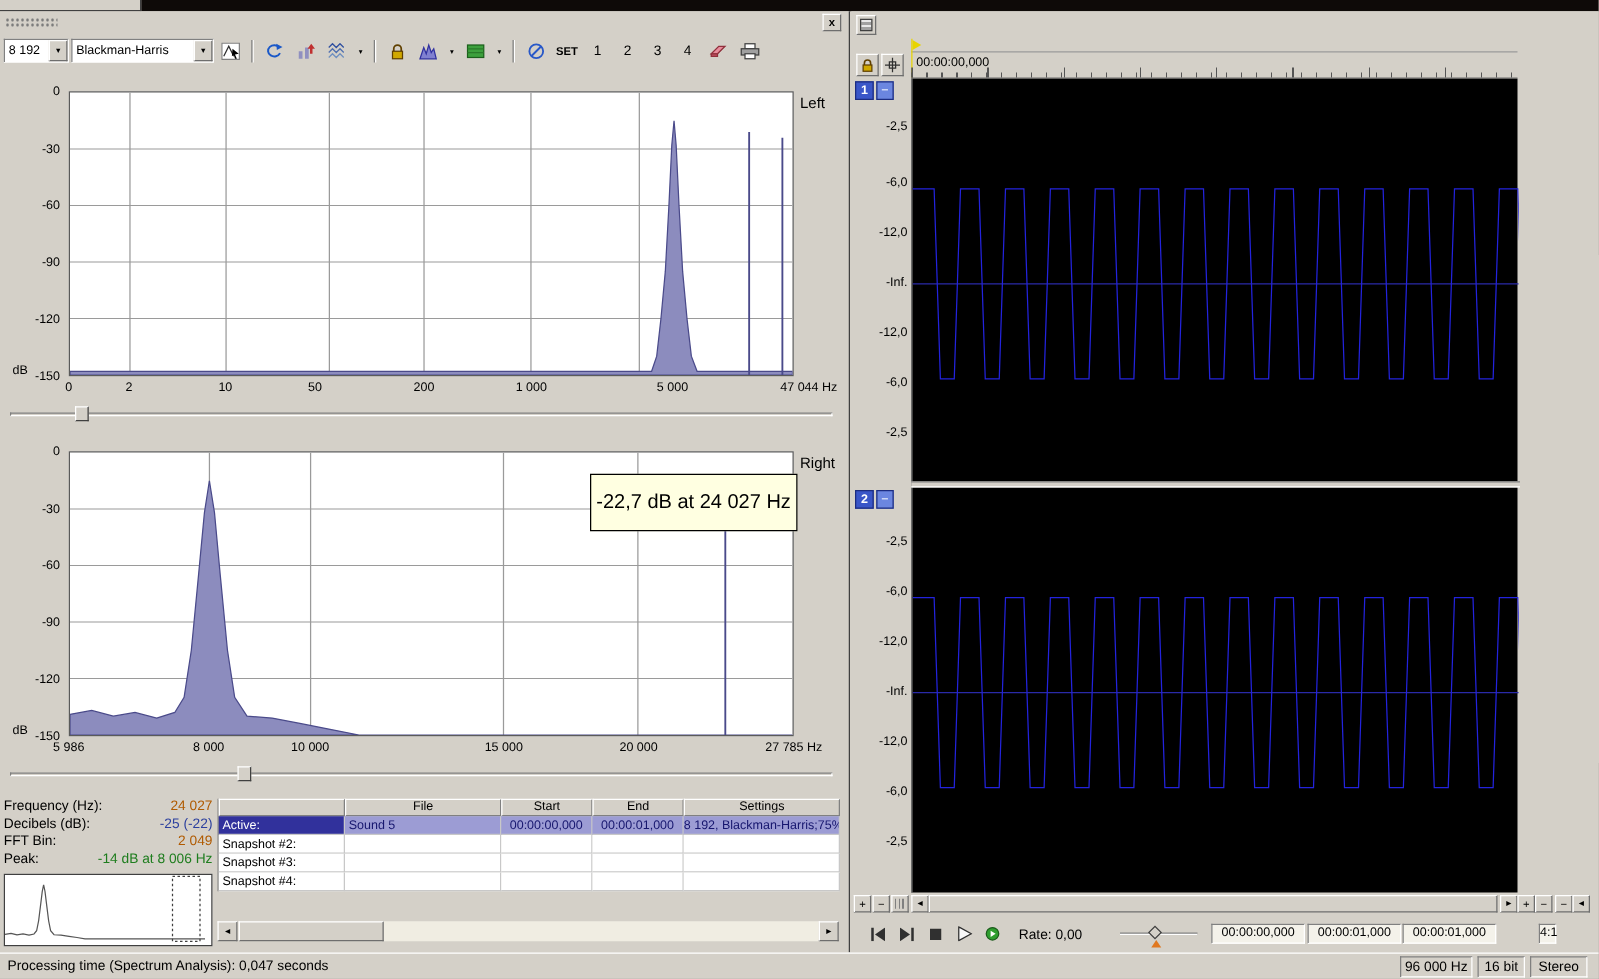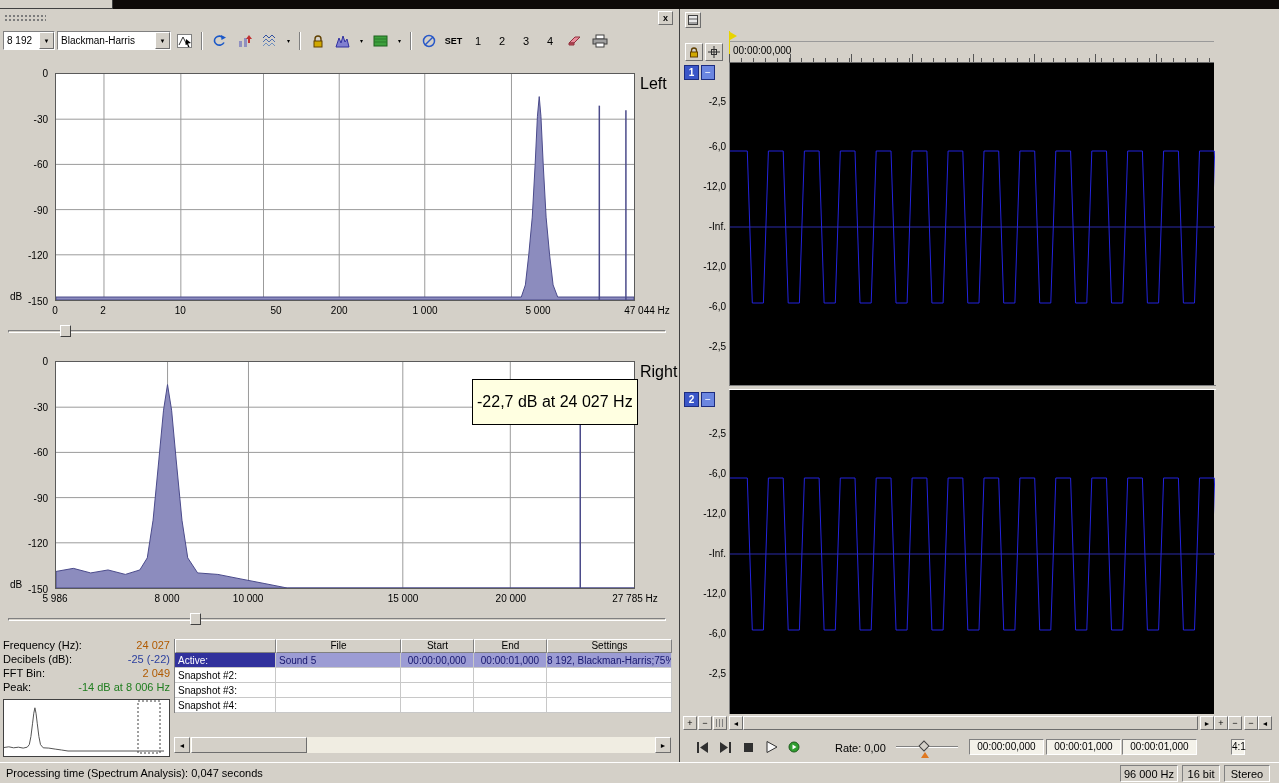--- a/index.html
+++ b/index.html
@@ -44,21 +44,21 @@
   #chart-0 { top:56px; } #chart-1 { top:344px; }
   .plot { position:absolute; left:55px; top:8px; width:580px; height:228px; background:#fff;
           border:1px solid #5a5a5a; }
   .plot svg { display:block; width:578px; height:226px; }
   .spec-shape { fill:var(--spec-fill); stroke:var(--spec-line); stroke-width:1; }
   .dbcol { position:absolute; left:0; top:8px; width:51px; height:232px; }
   .db-tick { position:absolute; right:3px; font-size:10px; }
   .db-unit { position:absolute; left:10px; top:226px; font-size:10px; }
   .freqrow { position:absolute; left:55px; top:240px; width:580px; height:14px; }
   .freq-tick { position:absolute; top:0; transform:translateX(-50%); font-size:10px; white-space:nowrap; }
-  .ch-label { position:absolute; left:640px; top:10px; font-size:16px; }
+  .ch-label { position:absolute; left:640px; top:10px; font-size:12px; }
   .sa-tooltip { position:absolute; left:472px; top:26px; padding:13px 4px; background:#ffffe1;
                 border:1px solid #000; font-size:16px; white-space:nowrap; }
 
   .hslider { position:absolute; left:0; width:680px; height:16px; }
   #slider-0 { top:314px; } #slider-1 { top:602px; }
   .hslider-track { position:absolute; left:8px; right:14px; top:7px; height:3px;
                    border:1px solid; border-color:#808080 #fff #fff #808080; }
   .hslider-thumb { position:absolute; top:2px; width:11px; height:12px; background:#d4d0c8;
                    border:1px solid; border-color:#fff #404040 #404040 #fff; }
 
@@ -139,21 +139,21 @@
               text-align:center; padding:0; }
   .mini-arrow { font-size:7px; }
   .grip-icon { position:absolute; top:1px; left:32px; width:14px; height:14px; padding:2px; }
   .grip-bars { width:8px; height:8px; margin:0 auto;
                background:repeating-linear-gradient(90deg,#808080 0 1px,transparent 1px 3px); }
   .scroll-thumb { position:absolute; left:62px; top:1px; width:455px; height:14px; }
 
   .ww-transport { position:absolute; left:0; top:726px; width:100%; height:26px; }
   .tp-btn { position:absolute; top:3px; width:22px; height:18px; background:#d4d0c8;
             border:1px solid #d4d0c8; padding:0; display:flex; align-items:center; justify-content:center; }
-  .rate-label { position:absolute; left:154px; top:7px; font-size:11px; }
+  .rate-label { position:absolute; left:134px; top:7px; font-size:11px; }
   .fader { position:absolute; left:215px; top:3px; width:62px; height:20px; }
   .fader-track { position:absolute; left:0; top:8px; width:62px; height:2px; background:#808080;
                  border-bottom:1px solid #fff; }
   .fader-thumb { position:absolute; left:24px; top:4px; width:8px; height:8px; background:#d4d0c8;
                  border:1px solid #404040; transform:rotate(45deg); }
   .fader-marker { position:absolute; left:25px; top:14px; width:0; height:0;
                   border-left:4px solid transparent; border-right:4px solid transparent;
                   border-bottom:6px solid #e07820; }
   .time-display { position:absolute; top:4px; height:16px; background:#f4f2ea; border:1px solid;
                   border-color:#808080 #fff #fff #808080; font-size:10px; text-align:center;
@@ -289,21 +289,21 @@
           <span class="db-tick" style="top: 86.2px;">-60</span>
           <span class="db-tick" style="top: 131.8px;">-90</span>
           <span class="db-tick" style="top: 177.4px;">-120</span>
           <span class="db-tick" style="top: 223px;">-150</span>
         </div>
       <span class="db-unit">dB</span>
       <div class="freqrow" id="freqrow-0">
           <span class="freq-tick" style="left: 0px;">0</span>
           <span class="freq-tick" style="left: 48.14px;">2</span>
           <span class="freq-tick" style="left: 125.28px;">10</span>
-          <span class="freq-tick" style="left: 221px;">50</span>
+          <span class="freq-tick" style="left: 197px;">50</span>
           <span class="freq-tick" style="left: 284.2px;">200</span>
           <span class="freq-tick" style="left: 370.04px;">1 000</span>
           <span class="freq-tick" style="left: 483px;">5 000</span>
           <span class="freq-tick" style="left: 580px; margin-left: 12px;">47 044 Hz</span>
         </div>
       <span class="ch-label">Left</span>
     </div>
     <div class="hslider" id="slider-0">
       <div class="hslider-track"></div>
       <div class="hslider-thumb" id="sl-thumb-0" style="left: 59.92px;"></div>

